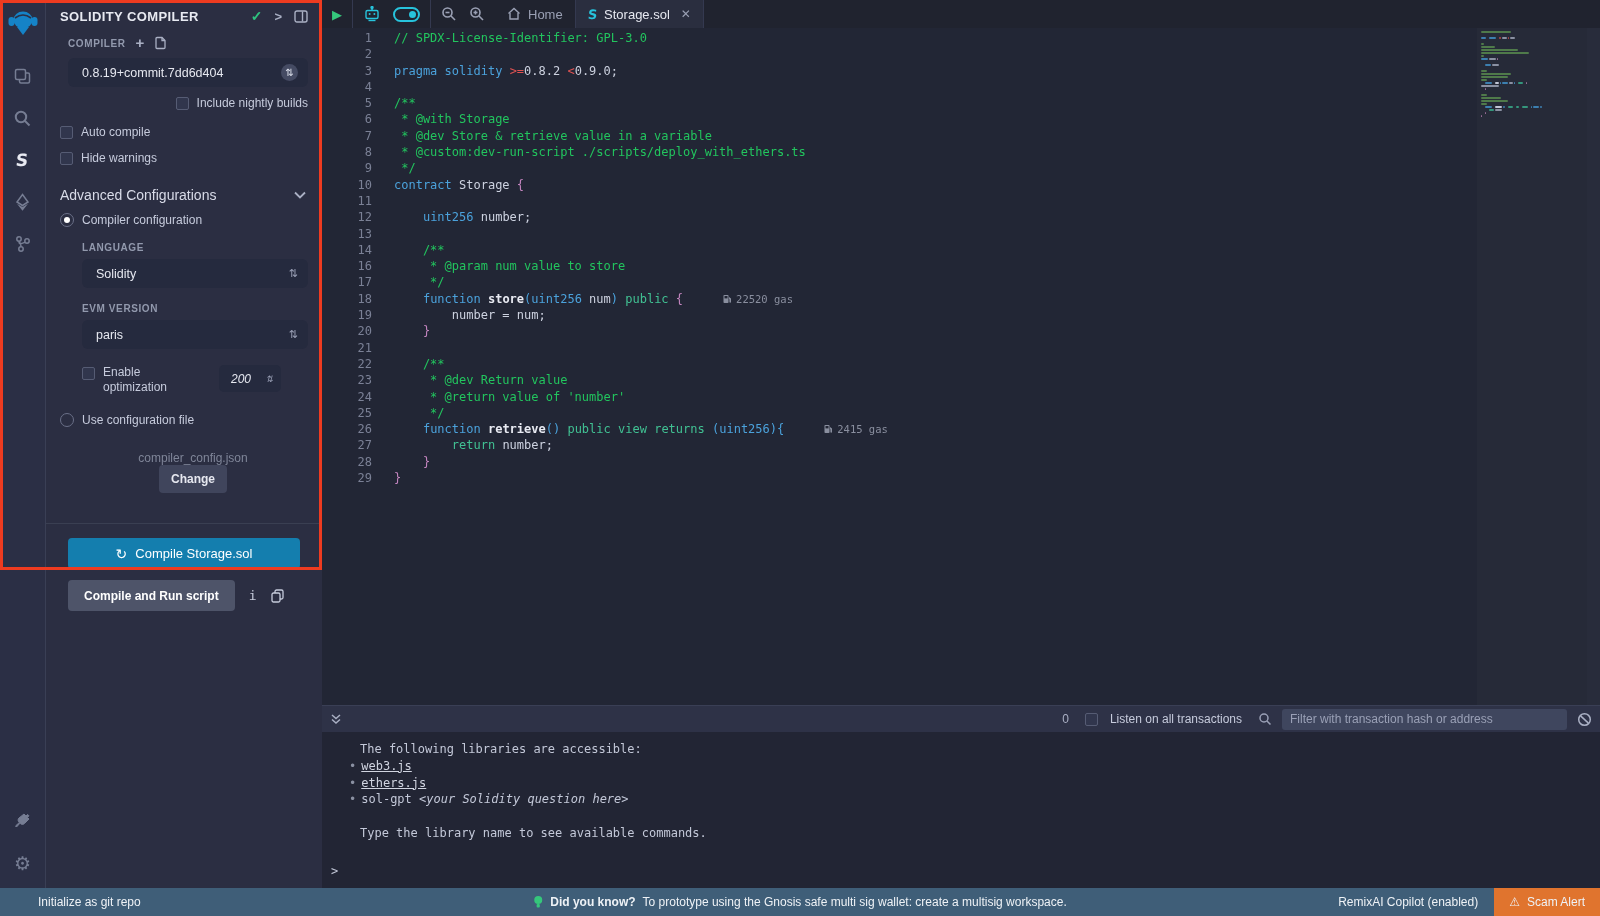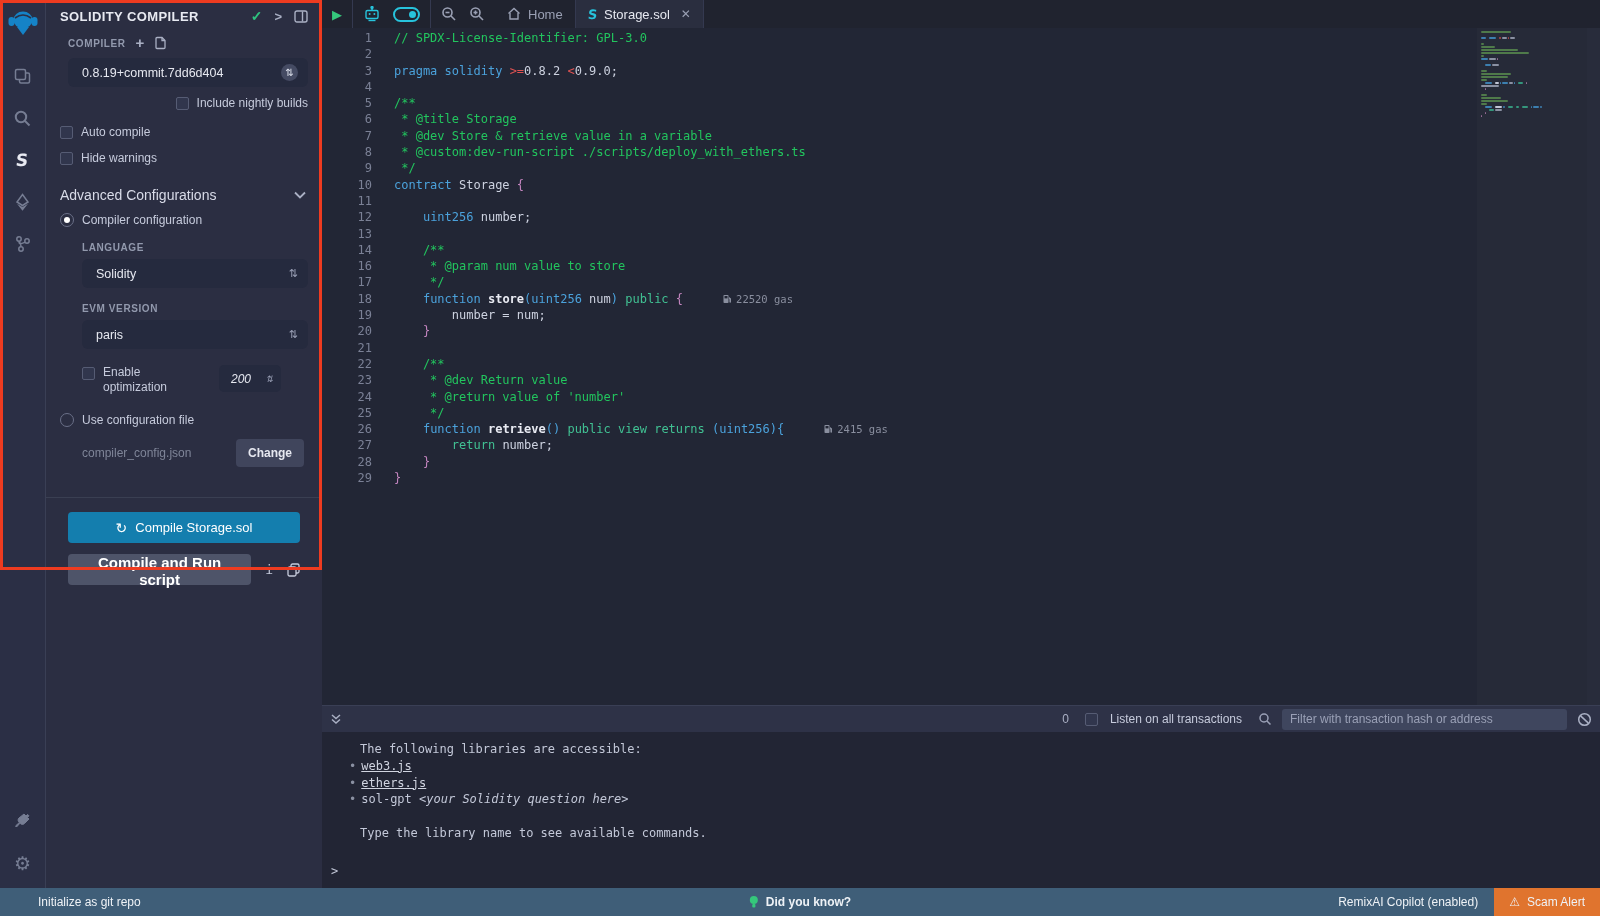--- a/index.html
+++ b/index.html
@@ -52,34 +52,34 @@
   .checkbox{ width:13px; height:13px; border:1px solid #565c74; border-radius:2px; background:#31364d; flex:none; }
   .radio{ width:14px; height:14px; border:1px solid #6a7088; border-radius:50%; background:transparent; flex:none; display:flex; align-items:center; justify-content:center; }
   .radio.sel::after{ content:""; width:6px; height:6px; border-radius:50%; background:#ffffff; }
   .adv-head{ display:flex; align-items:center; padding:0 16px 0 14px; margin-top:22px; }
   .adv-title{ font-size:14px; color:#d8dbe8; flex:1; }
   .lbl-row{ padding:0 14px 0 36px; margin-top:13px; }
   .sel-inner{ margin:5px 14px 0 36px; }
   .opt-row{ display:flex; align-items:flex-start; padding:0 14px 0 36px; margin-top:16px; }
   .opt-label{ margin-left:8px; line-height:15px; width:104px; }
   .runs-box{ margin-left:12px; width:62px; height:27px; background:#252a3e; border-radius:5px; display:flex; align-items:center; padding:0 8px 0 12px; color:#e6e8f0;font-style:italic; }
-  .cfgfile-row{ display:flex; align-items:center; padding:0 18px 0 36px; margin-top:12px; }
+  .cfgfile-row{ display:flex; align-items:center; padding:0 18px 0 36px; margin-top:24px;flex-direction:column; }
   .cfgfile{ color:#7f8598; flex:1; }
   .btn-change{ background:#40455c; color:#e6e8f0; font-weight:bold; font-size:12px; border:none; border-radius:4px; padding:7px 12px; cursor:pointer; }
   .panel-divider{ border-top:1px solid #3a3f52; margin:30px 0 0 0; }
   .btn-primary{
     display:flex; align-items:center; justify-content:center; gap:8px;
     margin:14px 22px 0 22px; width:232px; height:31px; background:#147eae; border:none;
     border-radius:4px; color:#ffffff; font-size:13px; cursor:pointer;
   }
   .refresh-glyph{ font-size:14px; }
   .btn-secondary-row{ display:flex; align-items:center; margin:11px 22px 0 22px; gap:14px; }
   .btn-secondary{
     height:31px; background:#4e5469; border:none; border-radius:4px;
-    color:#ffffff; font-size:15px; font-weight:bold; padding:0 16px; cursor:pointer;
+    color:#ffffff; font-size:12px; font-weight:bold; padding:0 16px; cursor:pointer;
   }
   .info-glyph{ color:#c6cbdc; font-family:"DejaVu Sans Mono", monospace; font-size:13px; }
 
   
   .red-rect{ position:absolute; left:0; top:0; width:322px; height:570px; border:3px solid #ee3b20; z-index:60; pointer-events:none; }
 
   
   .main{ position:absolute; left:322px; top:0; right:0; bottom:24px; display:flex; flex-direction:column; }
 
   .topbar{ height:28px; background:#20232f; display:flex; align-items:stretch; flex:none; }
@@ -387,21 +387,21 @@
     </div>
   </div>
 
   <div class="editor">
     <div class="code" id="code-lines">
         <div class="crow"><span class="ln">1</span><span class="lc"><span class="seg-com">// SPDX-License-Identifier: GPL-3.0</span></span></div>
         <div class="crow"><span class="ln">2</span><span class="lc"></span></div>
         <div class="crow"><span class="ln">3</span><span class="lc"><span class="seg-kw">pragma</span><span class="seg-plain"> </span><span class="seg-kw">solidity</span><span class="seg-plain"> </span><span class="seg-op">&gt;=</span><span class="seg-plain">0.8.2 </span><span class="seg-op">&lt;</span><span class="seg-plain">0.9.0;</span></span></div>
         <div class="crow"><span class="ln">4</span><span class="lc"></span></div>
         <div class="crow"><span class="ln">5</span><span class="lc"><span class="seg-com">/**</span></span></div>
-        <div class="crow"><span class="ln">6</span><span class="lc"><span class="seg-com"> * @title Storage</span></span></div>
+        <div class="crow"><span class="ln">6</span><span class="lc"><span class="seg-com"> * @with Storage</span></span></div>
         <div class="crow"><span class="ln">7</span><span class="lc"><span class="seg-com"> * @dev Store &amp; retrieve value in a variable</span></span></div>
         <div class="crow"><span class="ln">8</span><span class="lc"><span class="seg-com"> * @custom:dev-run-script ./scripts/deploy_with_ethers.ts</span></span></div>
         <div class="crow"><span class="ln">9</span><span class="lc"><span class="seg-com"> */</span></span></div>
         <div class="crow"><span class="ln">10</span><span class="lc"><span class="seg-kw">contract</span><span class="seg-plain"> Storage </span><span class="seg-punct">{</span></span></div>
         <div class="crow"><span class="ln">11</span><span class="lc"></span></div>
         <div class="crow"><span class="ln">12</span><span class="lc"><span class="seg-plain">    </span><span class="seg-kw">uint256</span><span class="seg-plain"> number;</span></span></div>
         <div class="crow"><span class="ln">13</span><span class="lc"></span></div>
         <div class="crow"><span class="ln">14</span><span class="lc"><span class="seg-com">    /**</span></span></div>
         <div class="crow"><span class="ln">16</span><span class="lc"><span class="seg-com">     * @param num value to store</span></span></div>
         <div class="crow"><span class="ln">17</span><span class="lc"><span class="seg-com">     */</span></span></div>
@@ -590,20 +590,21 @@
 <div class="status-bar">
   <span class="sb-left">Initialize as git repo</span>
   <span class="sb-center">
     <span>
       <svg width="10" height="14" viewBox="0 0 10 14">
         <circle cx="5" cy="5" r="4" fill="#35c77b"></circle>
         <rect x="3.4" y="9" width="3.2" height="3.4" rx="1" fill="#35c77b"></rect>
       </svg>
     </span>
     <b>Did you know?</b>
+    <span>To prototype using the Gnosis safe multi sig wallet: create a multisig workspace.</span>
   </span>
   <span class="sb-right">
     <span class="sb-copilot">RemixAI Copilot (enabled)</span>
     <span class="scam">
       <span class="warn-glyph">⚠</span>
       <span>Scam Alert</span>
     </span>
   </span>
 </div>
 

